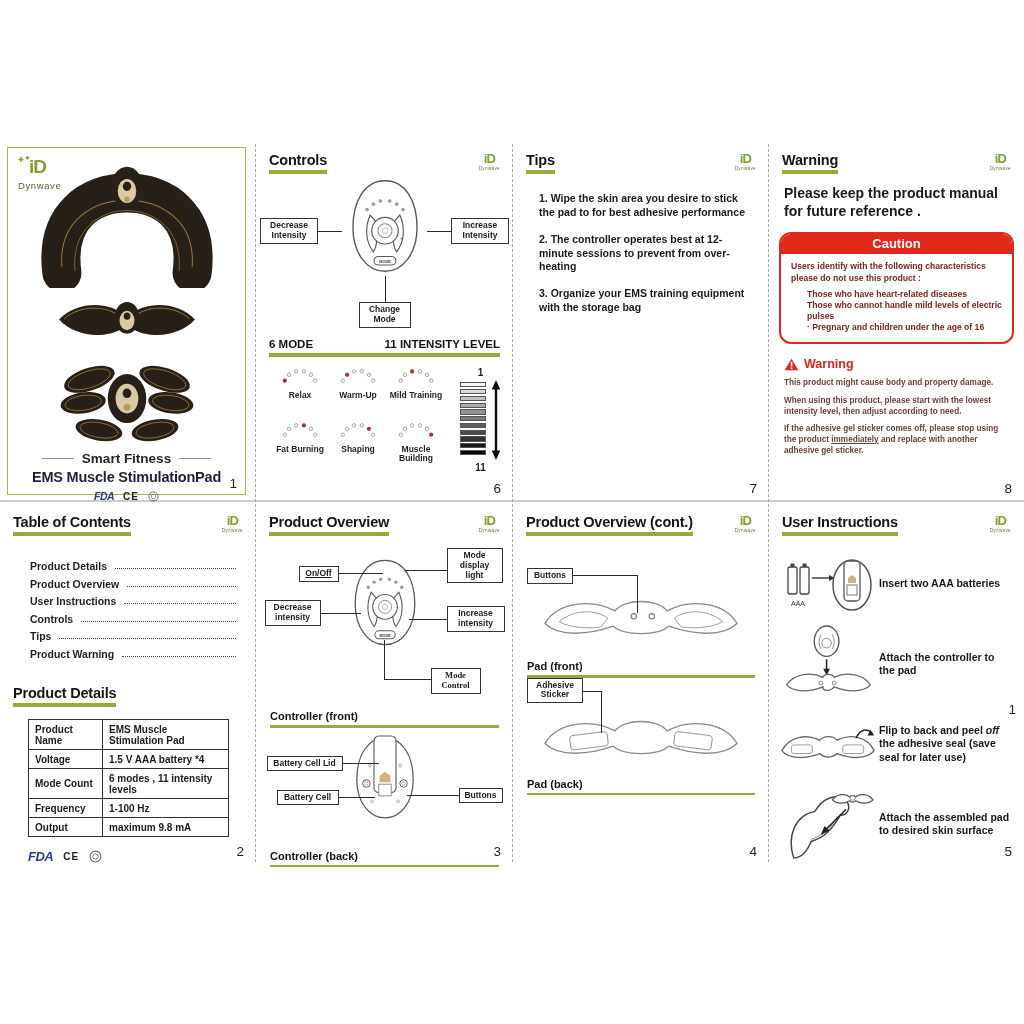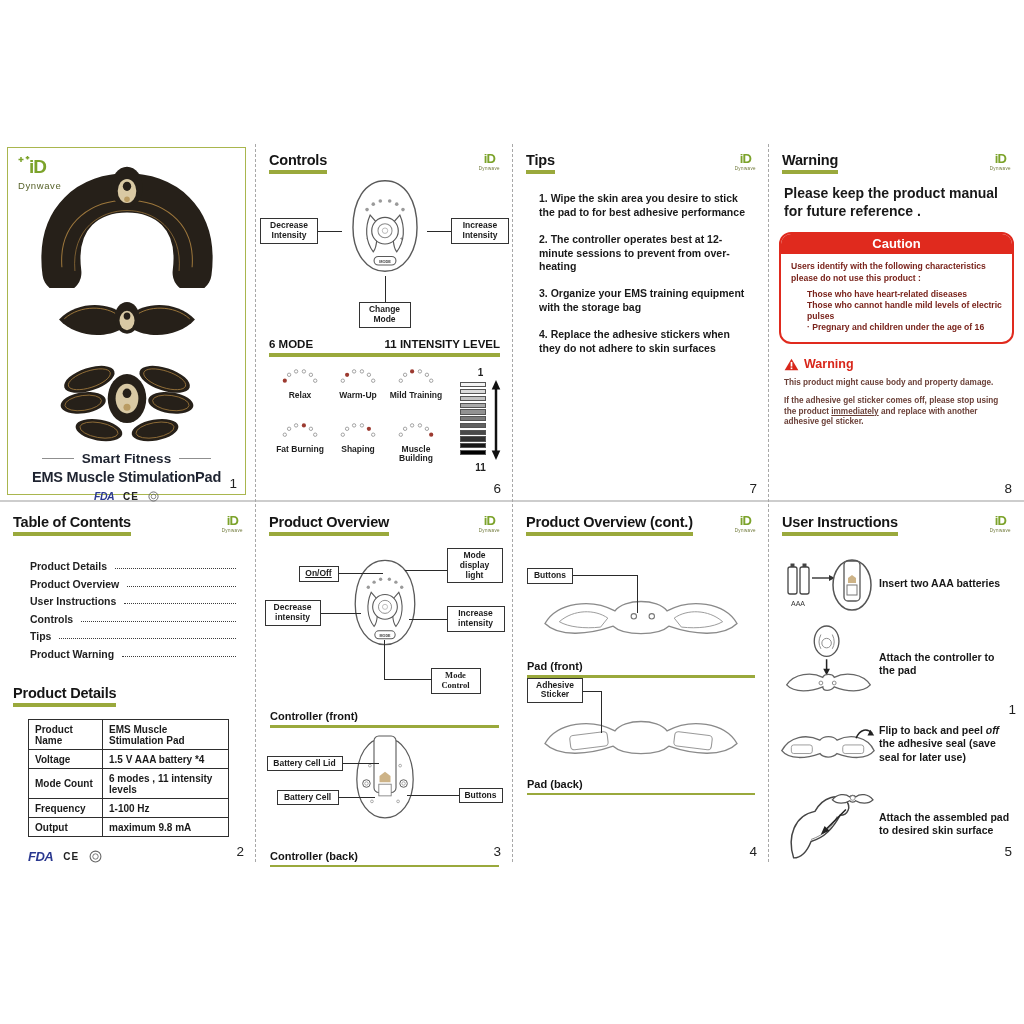--- a/index.html
+++ b/index.html
@@ -321,21 +321,20 @@
       </div>
     <div class="logo-sm">
         <div><span class="logo-glyph">iD</span></div>
         <div class="logo-name">Dynwave</div>
       </div>
   </div>
   <div class="tips-list">
     <div class="tip">1. Wipe the skin area you desire to stick the pad to for best adhesive performance</div>
     <div class="tip">2. The controller operates best at 12-minute sessions to prevent from over-heating</div>
     <div class="tip">3. Organize your EMS training equipment with the storage bag</div>
-    <div class="tip">4. Replace the adhesive stickers when they do not adhere to skin surfaces</div>
   </div>
   <div class="pgnum">7</div>
 </div>
 
 <div class="page p8">
   <div class="pghead">
     <div class="htitle">
         <div class="h1">Warning</div>
         <div class="hbar"></div>
       </div>
@@ -358,20 +357,21 @@
   </div>
   <div class="warn-row">
     <svg width="15" height="13" viewBox="0 0 16 14">
         <path d="M8 0.8 L15.4 13.2 H0.6 Z" fill="#d8261a"></path>
         <rect x="7.1" y="4.2" width="1.8" height="5" fill="#fff"></rect>
         <rect x="7.1" y="10.2" width="1.8" height="1.8" fill="#fff"></rect>
       </svg>
     <span class="warn-word">Warning</span>
   </div>
   <div class="warn-p">This product might cause body and property damage.</div>
+  <div class="warn-p">When using this product, please start with the lowest intensity level, then adjust according to need.</div>
   <div class="warn-p"><span>If the adhesive gel sticker comes off, please stop using the product </span><u>immediately</u><span> and replace with another adhesive gel sticker.</span></div>
   <div class="pgnum">8</div>
 </div>
 
 <div class="page p2">
   <div class="pghead">
     <div class="htitle">
         <div class="h1">Table of Contents</div>
         <div class="hbar"></div>
       </div>

